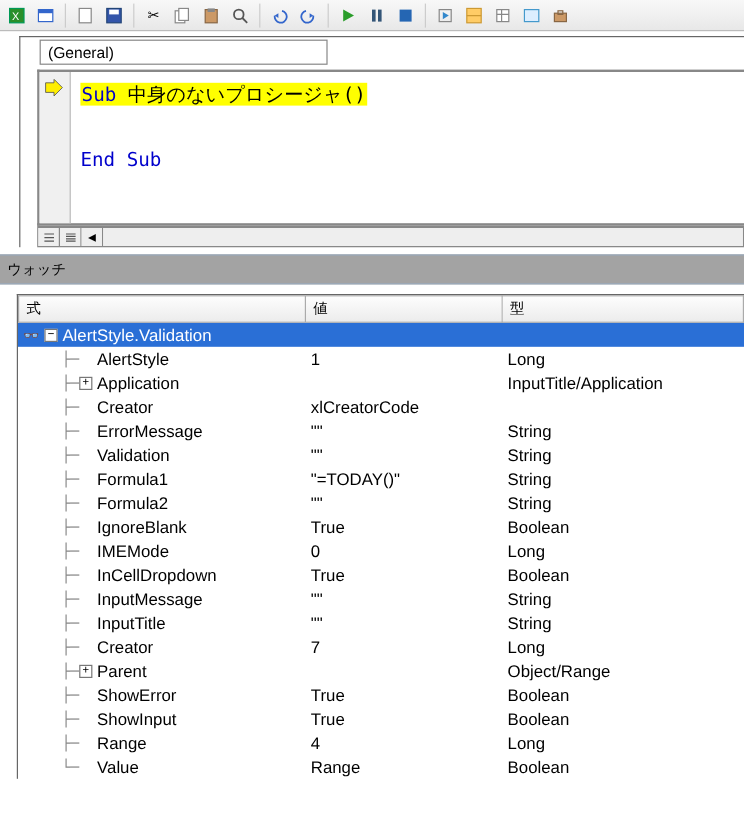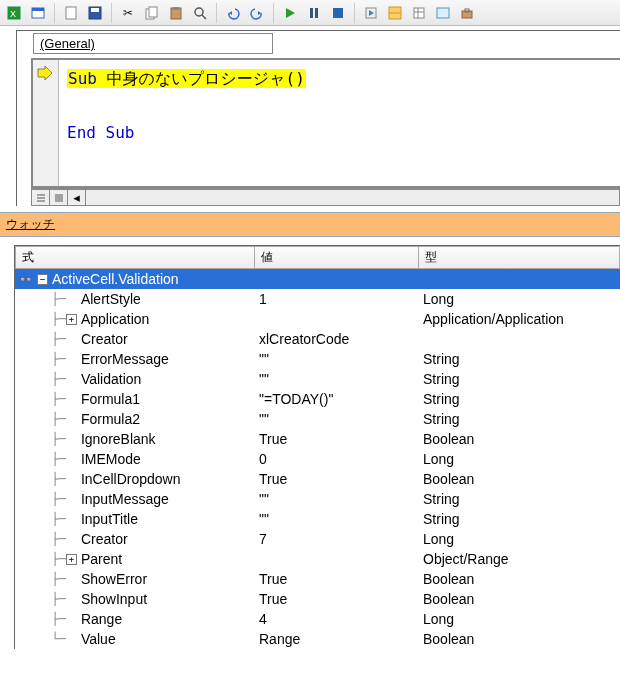--- a/index.html
+++ b/index.html
@@ -36,21 +36,20 @@
   }
   .general-bar {
     border: 1px solid #888;
     background: #fff;
     padding: 2px 6px;
     margin: 2px 6px 2px 16px;
     font-family: Arial, sans-serif;
     font-size: 13px;
     display: inline-block;
     min-width: 240px;
-    text-decoration: underline;
   }
   .code-outer {
     border: 2px solid #888;
     border-right: none;
     margin: 2px 0 0 14px;
     position: relative;
     height: 130px;
     display: flex;
   }
   .gutter {
@@ -94,26 +93,25 @@
   .cf-btn {
     width: 18px;
     border-right: 1px solid #888;
     display:flex; align-items:center; justify-content:center;
     background:#eee;
   }
   .cf-scroll { flex:1; background:#eee; }
 
   .watch-title {
     margin-top: 6px;
-    background: #fdba74;
+    background: #a3a3a3;
     border-top: 1px solid #9ab;
     border-bottom: 1px solid #9ab;
     padding: 3px 6px;
     font-size: 12px;
-    text-decoration: underline;
   }
 
   .watch-panel {
     margin: 8px 0 0 14px;
     border-top: 1px solid #666;
     border-left: 1px solid #666;
   }
   .watch-header {
     display: flex;
     font-size: 12px;
@@ -316,21 +314,21 @@
     <div class="wh wh-expr">式</div>
     <div class="wh wh-val">値</div>
     <div class="wh wh-type">型</div>
   </div>
   <div class="watch-rows" id="watch-rows">
 
     <div class="wr sel">
       <div class="c-expr">
         <span class="glasses">👓</span>
         <span class="box">−</span>
-        <span>ActiveCell.Validation</span>
+        <span>AlertStyle.Validation</span>
       </div>
       <div class="c-val"></div>
     </div>
 
   <div class="wr">
         <div class="c-expr">
           <span class="glasses"></span>
           <span class="tree-lines">  ├─</span>
           <span class="box blank"></span>
           <span> AlertStyle</span>
@@ -339,21 +337,21 @@
         <div class="c-type">Long</div>
       </div>
       <div class="wr">
         <div class="c-expr">
           <span class="glasses"></span>
           <span class="tree-lines">  ├─</span>
           <span class="box">+</span>
           <span> Application</span>
         </div>
         <div class="c-val"></div>
-        <div class="c-type">Application/Application</div>
+        <div class="c-type">InputTitle/Application</div>
       </div>
       <div class="wr">
         <div class="c-expr">
           <span class="glasses"></span>
           <span class="tree-lines">  ├─</span>
           <span class="box blank"></span>
           <span> Creator</span>
         </div>
         <div class="c-val">xlCreatorCode</div>
       </div>

